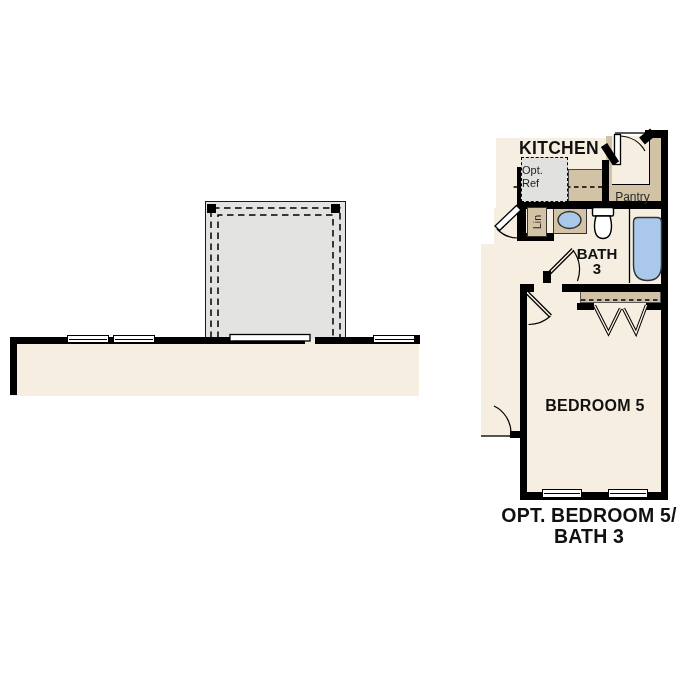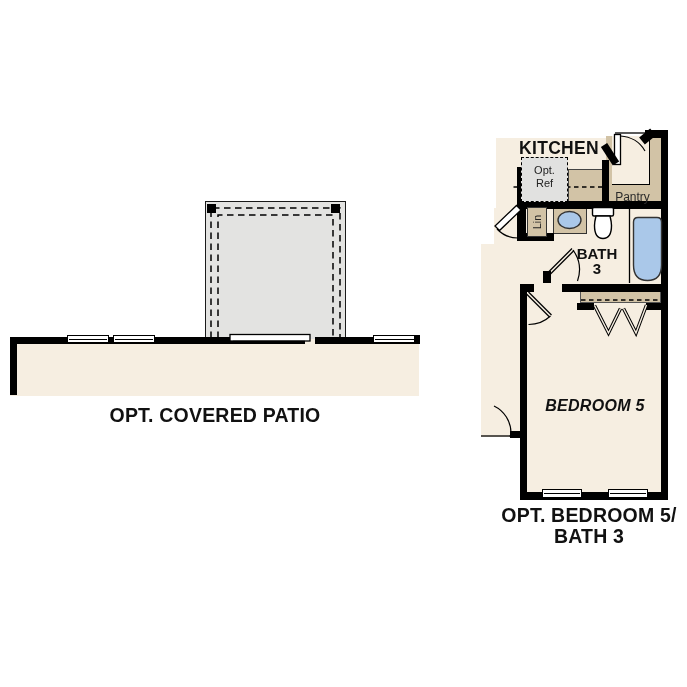--- a/index.html
+++ b/index.html
@@ -30,21 +30,21 @@
   .ln{stroke:var(--wall);}
   .dash{fill:none;stroke:var(--wall);stroke-width:1.5;stroke-dasharray:6.5 4.5;}
   .dash2{fill:none;stroke:var(--wall);stroke-width:1.3;stroke-dasharray:4.5 3.5;}
   .water{fill:var(--water_blue);stroke:#333333;stroke-width:1.4;}
   .fixture{fill:#ffffff;stroke:var(--wall);stroke-width:1.4;}
   .bif-outer{fill:none;stroke:var(--wall);stroke-width:3.4;}
   .bif-inner{fill:none;stroke:var(--interior_cream);stroke-width:1.4;}
   #optref{
     position:absolute;left:521px;top:157px;width:47px;height:45px;
     background:var(--optref_gray);border:1.6px dashed var(--wall);box-sizing:border-box;
-    font-size:11px;line-height:13px;color:#222;text-align:center;padding-top:6px;font-weight:normal;
+    font-size:11px;line-height:13px;color:#222;text-align:left;padding-top:6px;font-weight:normal;
   }
   #linbox{
     position:absolute;left:527px;top:206.5px;width:20px;height:30px;
     background:var(--fixture_tan);border:1.2px solid #333;box-sizing:border-box;
     display:flex;align-items:center;justify-content:center;
   }
   #linbox span{transform:rotate(-90deg);font-size:10.5px;color:#222;}
 </style>
 </head>
 <body>
@@ -179,40 +179,39 @@
     </div>
   <div class="wall" style="left:414px;top:335px;width:6px;height:8px;"></div>
   <div class="window" style="left:542px;top:489px;width:40px;height:8.5px;">
       <div class="wline"></div>
     </div>
   <div class="window" style="left:608px;top:489px;width:40px;height:8.5px;">
       <div class="wline"></div>
     </div>
 
 
-  <div class="lbl" style="left:10px;top:404px;width:410px;font-size:19.5px;letter-spacing:0.2px;">OPT. COVERED PATIO</div>
 
   <div class="lbl" style="left:516px;top:138px;width:86px;font-size:17.5px;letter-spacing:0.3px;">KITCHEN</div>
 
   <div id="optref">
     <div>Opt.</div>
     <div>Ref</div>
   </div>
 
   <div class="abs" style="left:604px;top:190px;width:57px;text-align:center;font-size:12px;color:#2a2a2a;">Pantry</div>
 
   <div id="linbox">
     <span>Lin</span>
   </div>
 
   <div class="lbl" style="left:568px;top:246px;width:58px;font-size:15px;line-height:15px;">
     <div>BATH</div>
     <div>3</div>
   </div>
 
-  <div class="lbl" style="left:522px;top:397px;width:146px;font-size:16px;letter-spacing:0.3px;font-style:italic;">BEDROOM 5</div>
+  <div class="lbl" style="left:522px;top:397px;width:146px;font-size:16px;letter-spacing:0.3px;">BEDROOM 5</div>
 
   <div class="lbl" style="left:483px;top:505px;width:212px;font-size:19.5px;line-height:21px;letter-spacing:0.2px;">
     <div>OPT. BEDROOM 5/</div>
     <div>BATH 3</div>
   </div>
 
 </div>
 
 </body></html>

